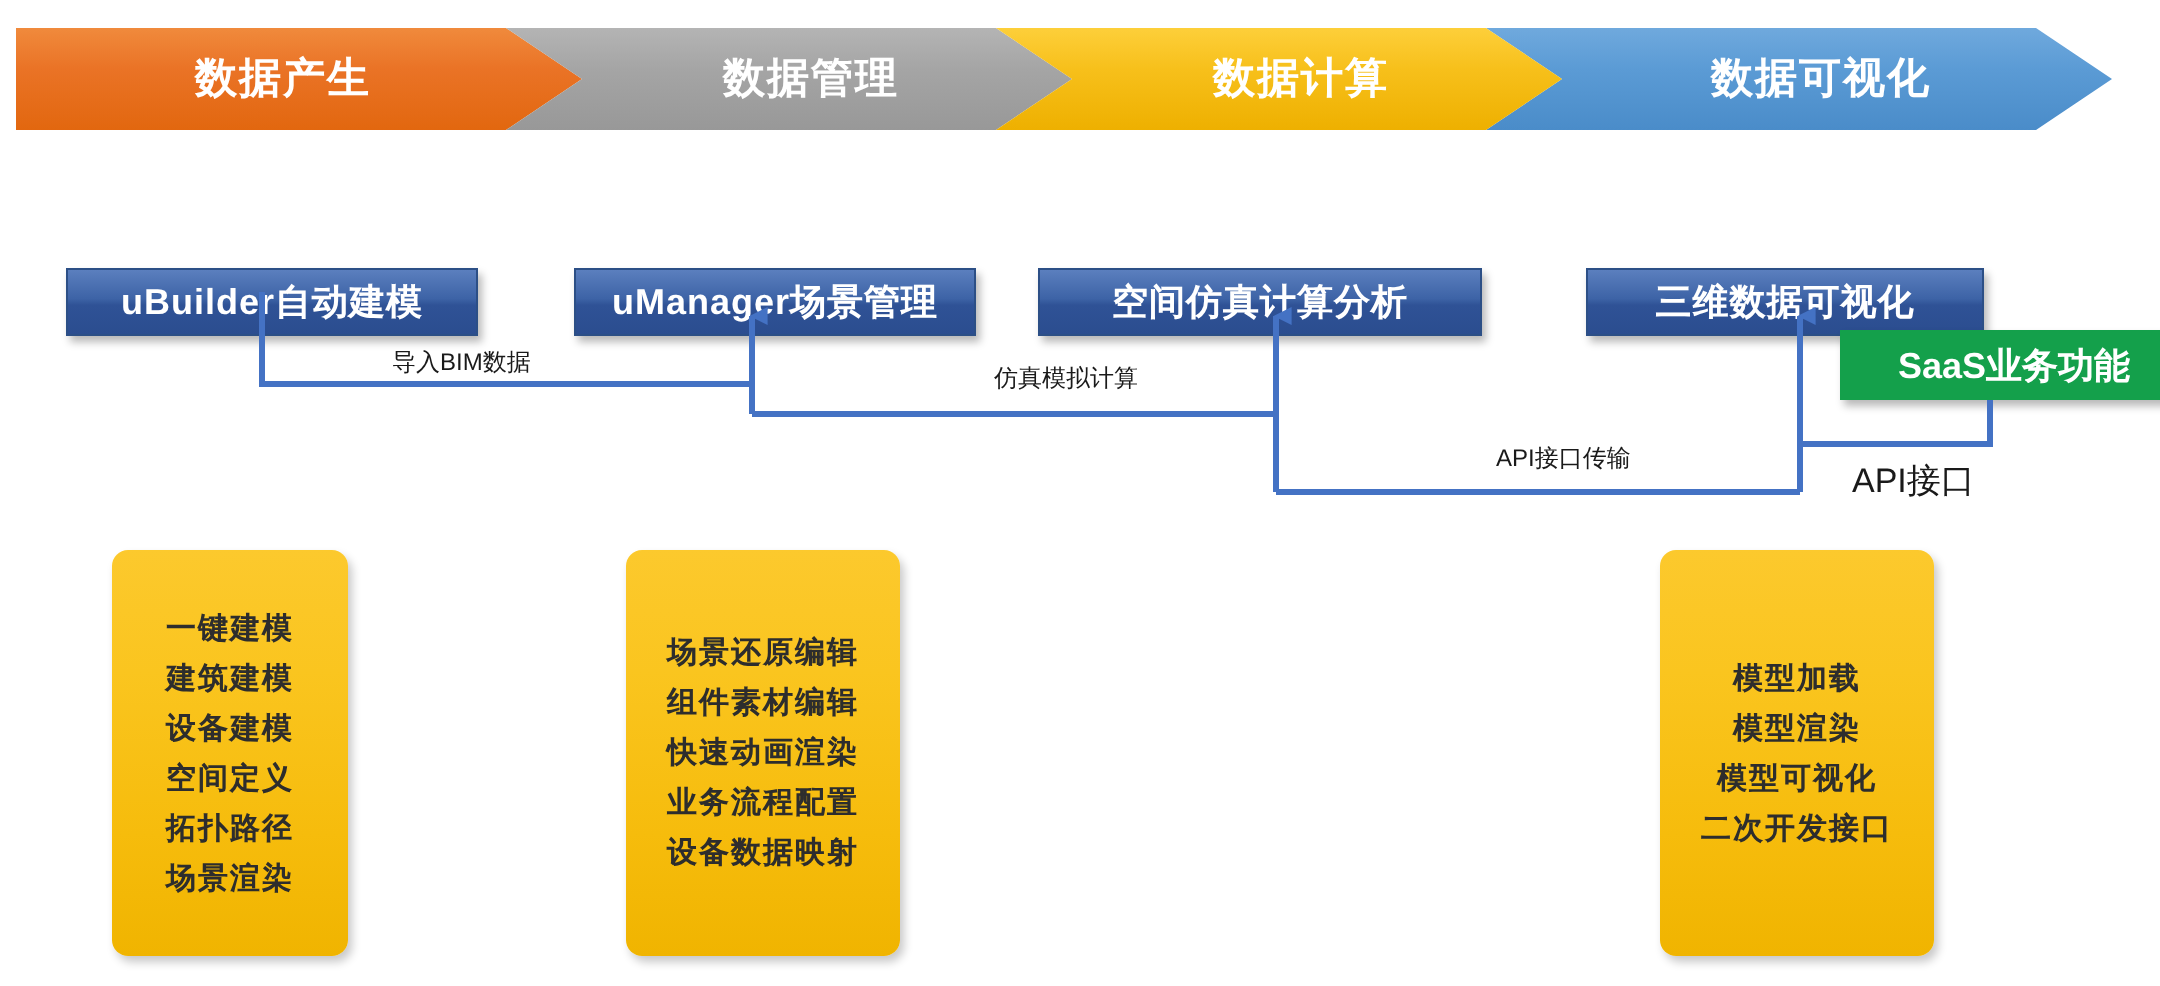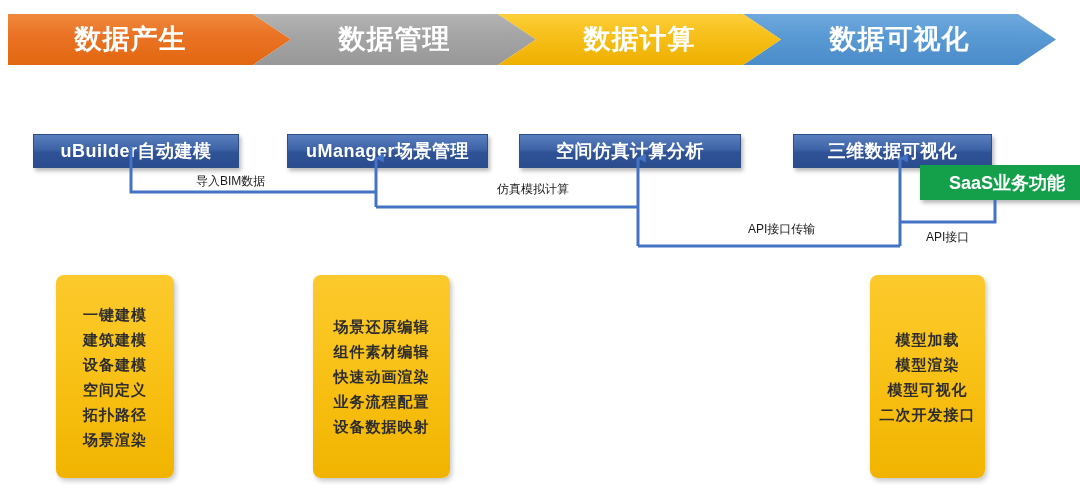--- a/index.html
+++ b/index.html
@@ -37,25 +37,26 @@
     display: flex;
     align-items: center;
     box-sizing: border-box;
   }
   .chev .chev-label {
     position: absolute;
     top: 0;
     height: 51px;
     line-height: 51px;
     color: #ffffff;
-    font-size: 27px;
+    font-size: 21px;
     font-weight: bold;
     letter-spacing: 1px;
     white-space: nowrap;
     text-align: center;
+    padding-left: 11px;
   }
 
   .chev-1 {
     left: 0px;
     width: 283px;
     background: linear-gradient(to bottom, #f08a3c 0%, #ea7326 40%, #e2670f 100%);
     clip-path: polygon(0 0, 245px 0, 283px 50%, 245px 100%, 0 100%);
     filter: drop-shadow(1px 2px 2px rgba(0,0,0,0.30));
   }
   .chev-1 .chev-label { left: 0; width: 245px; }
@@ -141,21 +142,21 @@
   .conn-label {
     position: absolute;
     font-size: 12px;
     color: #1a1a1a;
     white-space: nowrap;
     font-family: "Liberation Sans", "DejaVu Sans", sans-serif;
   }
   .cl1 { left: 196px; top: 173px; }
   .cl2 { left: 497px; top: 181px; }
   .cl3 { left: 748px; top: 221px; }
-  .cl4 { left: 926px; top: 229px; font-size: 12px; }
+  .cl4 { left: 926px; top: 229px; font-size: 17px; }
 
   
   .ycard {
     position: absolute;
     border-radius: 8px;
     background: linear-gradient(to bottom, #fcc92d 0%, #fac51f 30%, #f6bc0c 70%, #f0b400 100%);
     box-shadow: 2px 3px 5px rgba(0,0,0,0.22);
     display: flex;
     flex-direction: column;
     align-items: center;
@@ -166,21 +167,21 @@
     color: #2d2d2d;
     font-size: 15px;
     font-weight: bold;
     line-height: 25px;
     white-space: nowrap;
     letter-spacing: 1px;
   }
   .yc1 { left: 56px;  top: 275px; width: 118px; height: 203px; }
   .yc2 { left: 313px; top: 275px; width: 137px; height: 203px; }
   .yc3 { left: 570px; top: 275px; width: 137px; height: 203px; }
-  .yc4 { left: 830px; top: 275px; width: 115px; height: 203px; margin-left: 40px; }
+  .yc4 { left: 830px; top: 275px; width: 137px; height: 203px; }
 </style>
 </head>
 <body>
 
 <div id="canvas">
 
   <div class="chevron-band">
     <div class="chev chev-1">
       <div class="chev-label">数据产生</div>
     </div>

